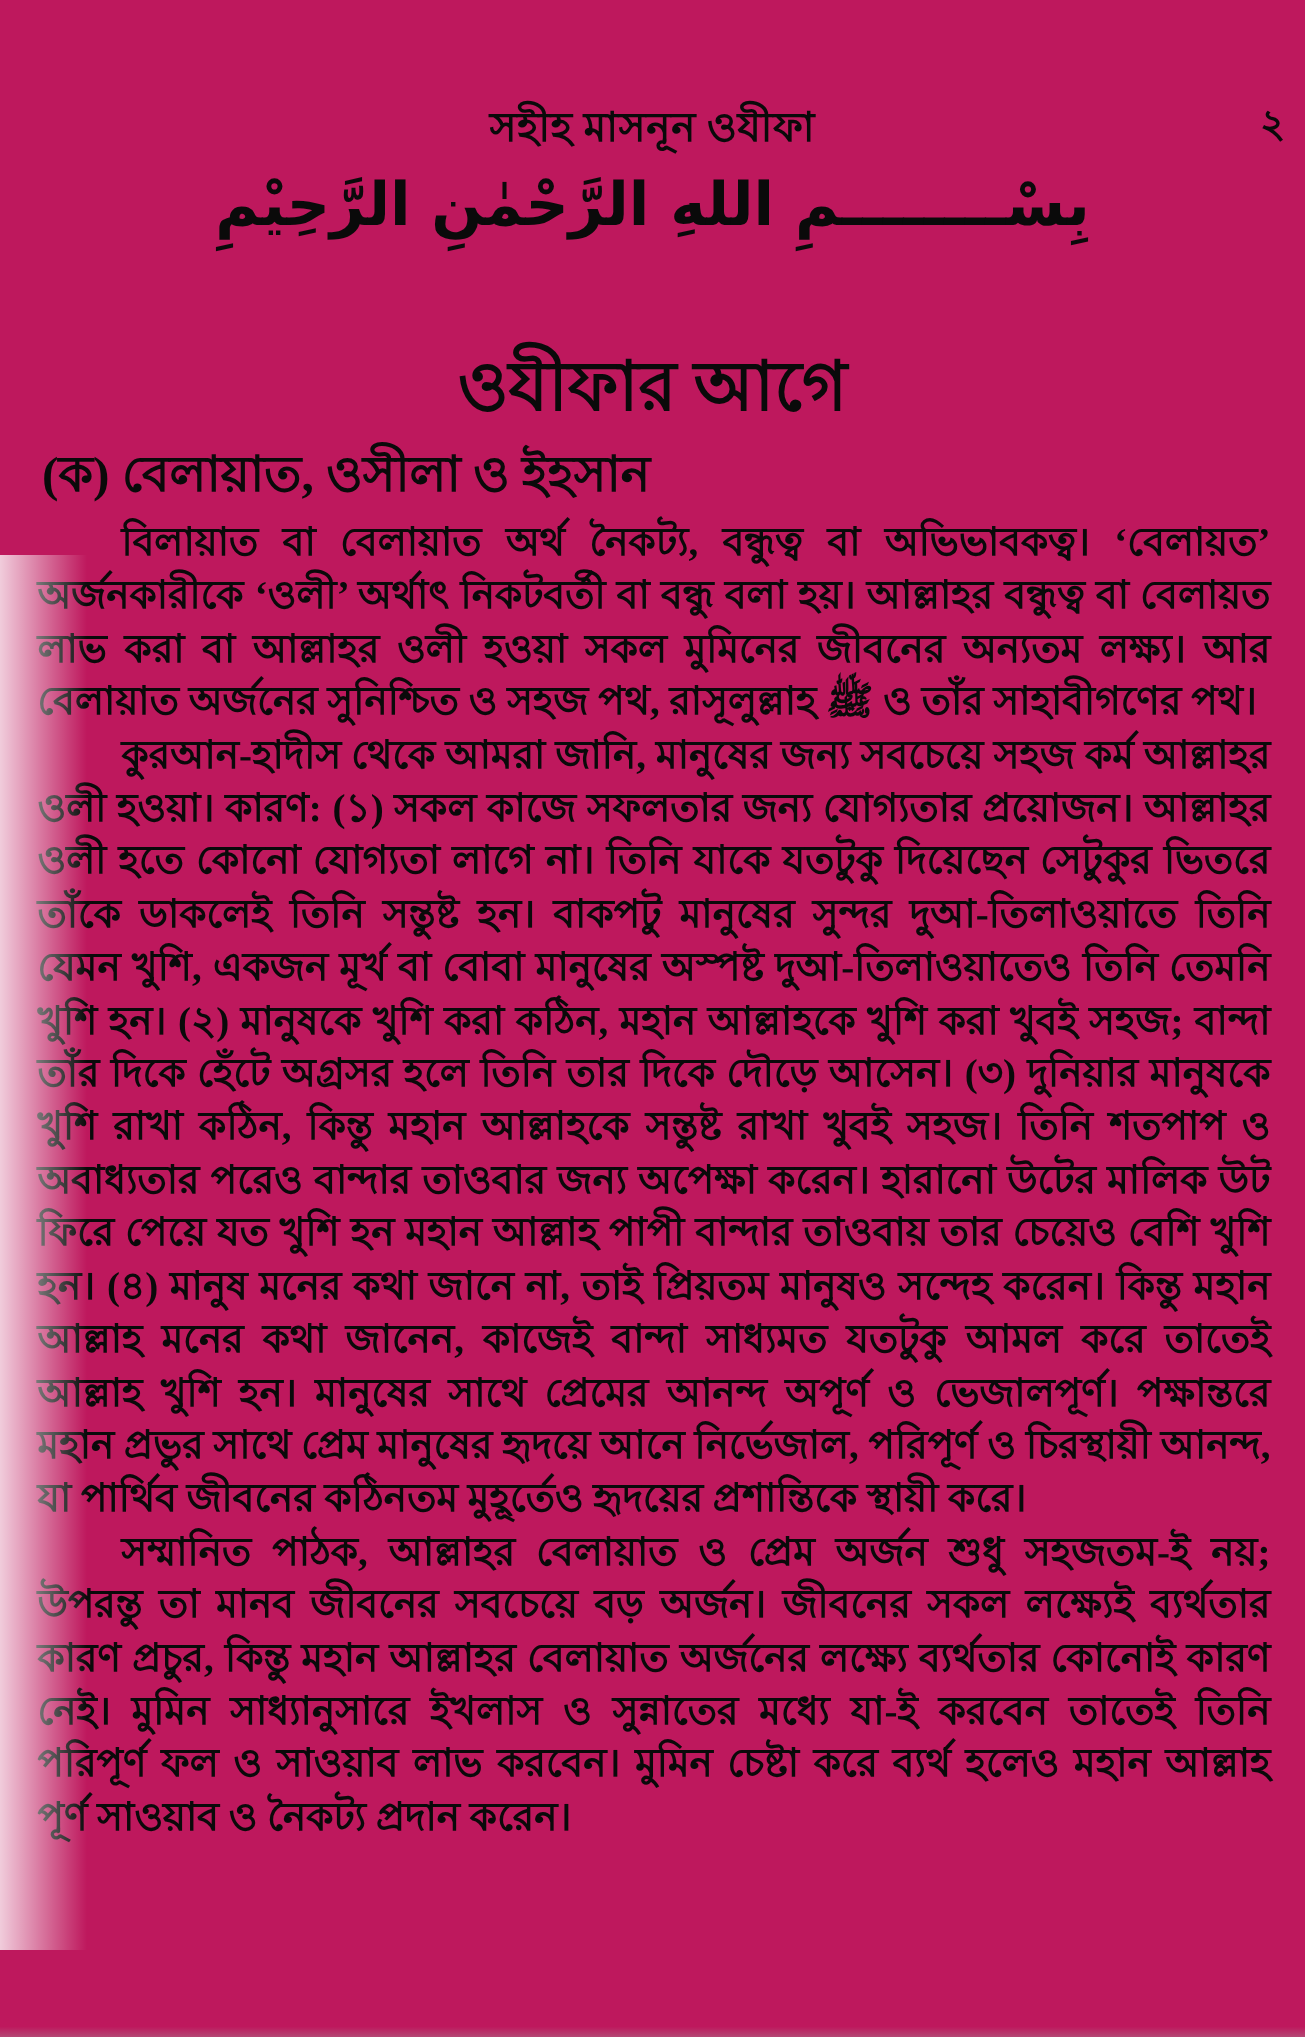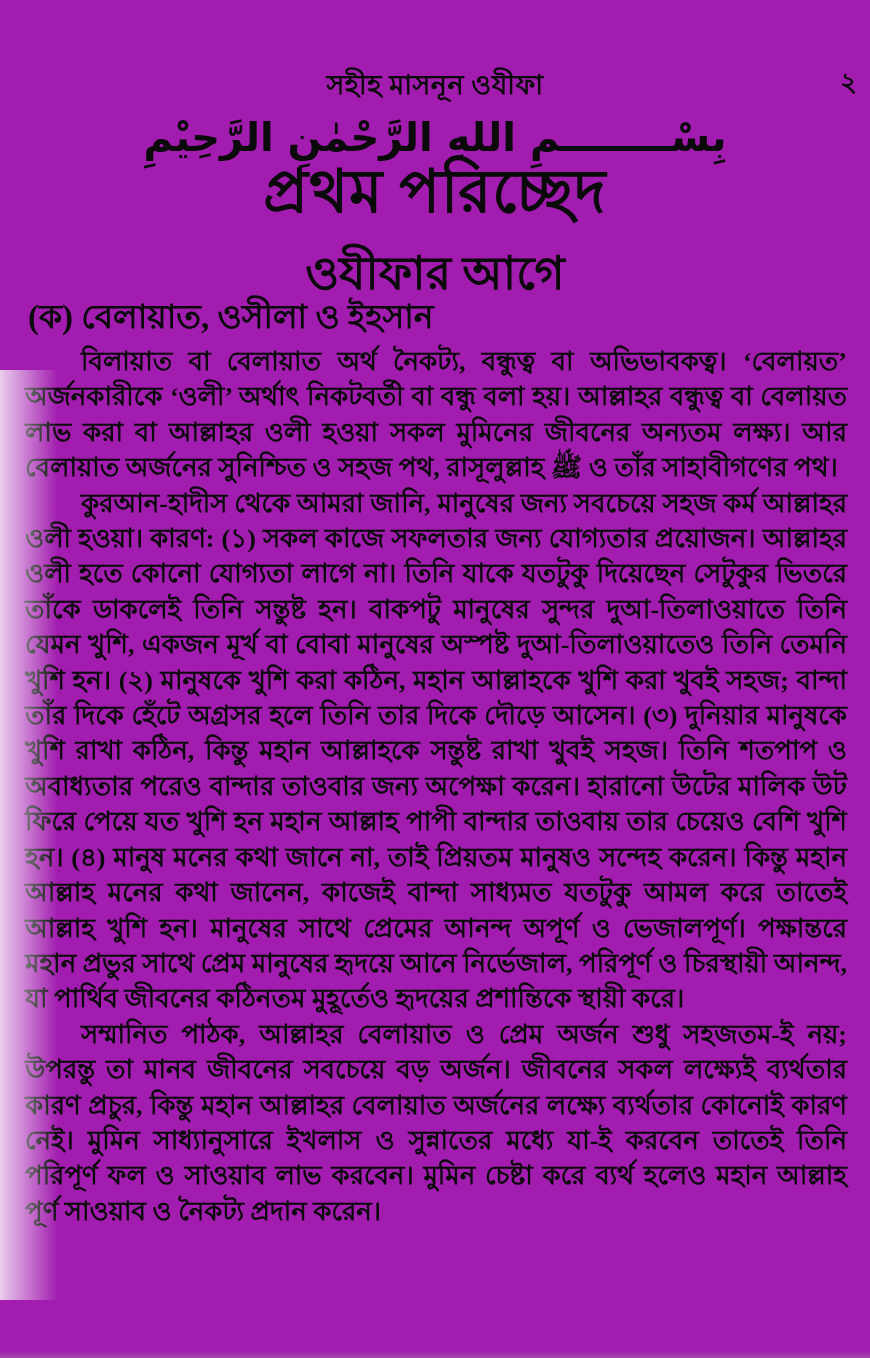--- a/index.html
+++ b/index.html
@@ -1,19 +1,19 @@
 <!DOCTYPE html>
 <html><head>
 <meta charset="utf-8">
 <style>
   html,body{margin:0;padding:0;background:#ffffff;}
   .page{
     position:relative;
     width:870px;height:1358px;
-    background:#a21caf;
+    background:#be185d;
     overflow:hidden;
     color:#0a0a0a;
     font-family:"Liberation Serif", serif;
   }
   .running-header{
     position:absolute;top:64px;left:0;right:0;
     text-align:center;
     font-size:27px;font-weight:700;
     letter-spacing:.5px;
   }
@@ -31,21 +31,21 @@
     letter-spacing:-1px;
   }
   .chapter-title{
     position:absolute;top:156px;left:0;right:0;margin:0;
     text-align:center;
     font-size:60px;font-weight:800;
     line-height:72px;
     letter-spacing:1px;
   }
   .chapter-subtitle{
-    position:absolute;top:230px;left:0;right:0;margin:16px;
+    position:absolute;top:230px;left:0;right:0;margin:0;
     text-align:center;
     font-size:46px;font-weight:800;
     line-height:56px;
   }
   .section-heading{
     position:absolute;top:292px;left:24px;right:24px;margin:4px;
     text-align:left;
     font-size:33px;font-weight:800;
     line-height:42px;
   }
@@ -96,21 +96,20 @@
 <body>
 
 <div class="page">
 
   <div class="running-header">সহীহ মাসনূন ওযীফা</div>
 
   <div class="page-number">২</div>
 
   <div class="bismillah">بِسْــــــــمِ اللهِ الرَّحْمٰنِ الرَّحِيْمِ</div>
 
-  <h1 class="chapter-title">প্রথম পরিচ্ছেদ</h1>
 
   <h2 class="chapter-subtitle">ওযীফার আগে</h2>
 
   <h3 class="section-heading">(ক) বেলায়াত, ওসীলা ও ইহসান</h3>
 
   <div class="body-text">
     <p>বিলায়াত বা বেলায়াত অর্থ নৈকট্য, বন্ধুত্ব বা অভিভাবকত্ব। ‘বেলায়ত’ অর্জনকারীকে ‘ওলী’ অর্থাৎ নিকটবর্তী বা বন্ধু বলা হয়। আল্লাহর বন্ধুত্ব বা বেলায়ত লাভ করা বা আল্লাহর ওলী হওয়া সকল মুমিনের জীবনের অন্যতম লক্ষ্য। আর বেলায়াত অর্জনের সুনিশ্চিত ও সহজ পথ, রাসূলুল্লাহ ﷺ ও তাঁর সাহাবীগণের পথ।</p>
     <p>কুরআন-হাদীস থেকে আমরা জানি, মানুষের জন্য সবচেয়ে সহজ কর্ম আল্লাহর ওলী হওয়া। কারণ: (১) সকল কাজে সফলতার জন্য যোগ্যতার প্রয়োজন। আল্লাহর ওলী হতে কোনো যোগ্যতা লাগে না। তিনি যাকে যতটুকু দিয়েছেন সেটুকুর ভিতরে তাঁকে ডাকলেই তিনি সন্তুষ্ট হন। বাকপটু মানুষের সুন্দর দুআ-তিলাওয়াতে তিনি যেমন খুশি, একজন মূর্খ বা বোবা মানুষের অস্পষ্ট দুআ-তিলাওয়াতেও তিনি তেমনি খুশি হন। (২) মানুষকে খুশি করা কঠিন, মহান আল্লাহকে খুশি করা খুবই সহজ; বান্দা তাঁর দিকে হেঁটে অগ্রসর হলে তিনি তার দিকে দৌড়ে আসেন। (৩) দুনিয়ার মানুষকে খুশি রাখা কঠিন, কিন্তু মহান আল্লাহকে সন্তুষ্ট রাখা খুবই সহজ। তিনি শতপাপ ও অবাধ্যতার পরেও বান্দার তাওবার জন্য অপেক্ষা করেন। হারানো উটের মালিক উট ফিরে পেয়ে যত খুশি হন মহান আল্লাহ পাপী বান্দার তাওবায় তার চেয়েও বেশি খুশি হন। (৪) মানুষ মনের কথা জানে না, তাই প্রিয়তম মানুষও সন্দেহ করেন। কিন্তু মহান আল্লাহ মনের কথা জানেন, কাজেই বান্দা সাধ্যমত যতটুকু আমল করে তাতেই আল্লাহ খুশি হন। মানুষের সাথে প্রেমের আনন্দ অপূর্ণ ও ভেজালপূর্ণ। পক্ষান্তরে মহান প্রভুর সাথে প্রেম মানুষের হৃদয়ে আনে নির্ভেজাল, পরিপূর্ণ ও চিরস্থায়ী আনন্দ, যা পার্থিব জীবনের কঠিনতম মুহূর্তেও হৃদয়ের প্রশান্তিকে স্থায়ী করে।</p>
     <p>সম্মানিত পাঠক, আল্লাহর বেলায়াত ও প্রেম অর্জন শুধু সহজতম-ই নয়; উপরন্তু তা মানব জীবনের সবচেয়ে বড় অর্জন। জীবনের সকল লক্ষ্যেই ব্যর্থতার কারণ প্রচুর, কিন্তু মহান আল্লাহর বেলায়াত অর্জনের লক্ষ্যে ব্যর্থতার কোনোই কারণ নেই। মুমিন সাধ্যানুসারে ইখলাস ও সুন্নাতের মধ্যে যা-ই করবেন তাতেই তিনি পরিপূর্ণ ফল ও সাওয়াব লাভ করবেন। মুমিন চেষ্টা করে ব্যর্থ হলেও মহান আল্লাহ পূর্ণ সাওয়াব ও নৈকট্য প্রদান করেন।</p>
   </div>

